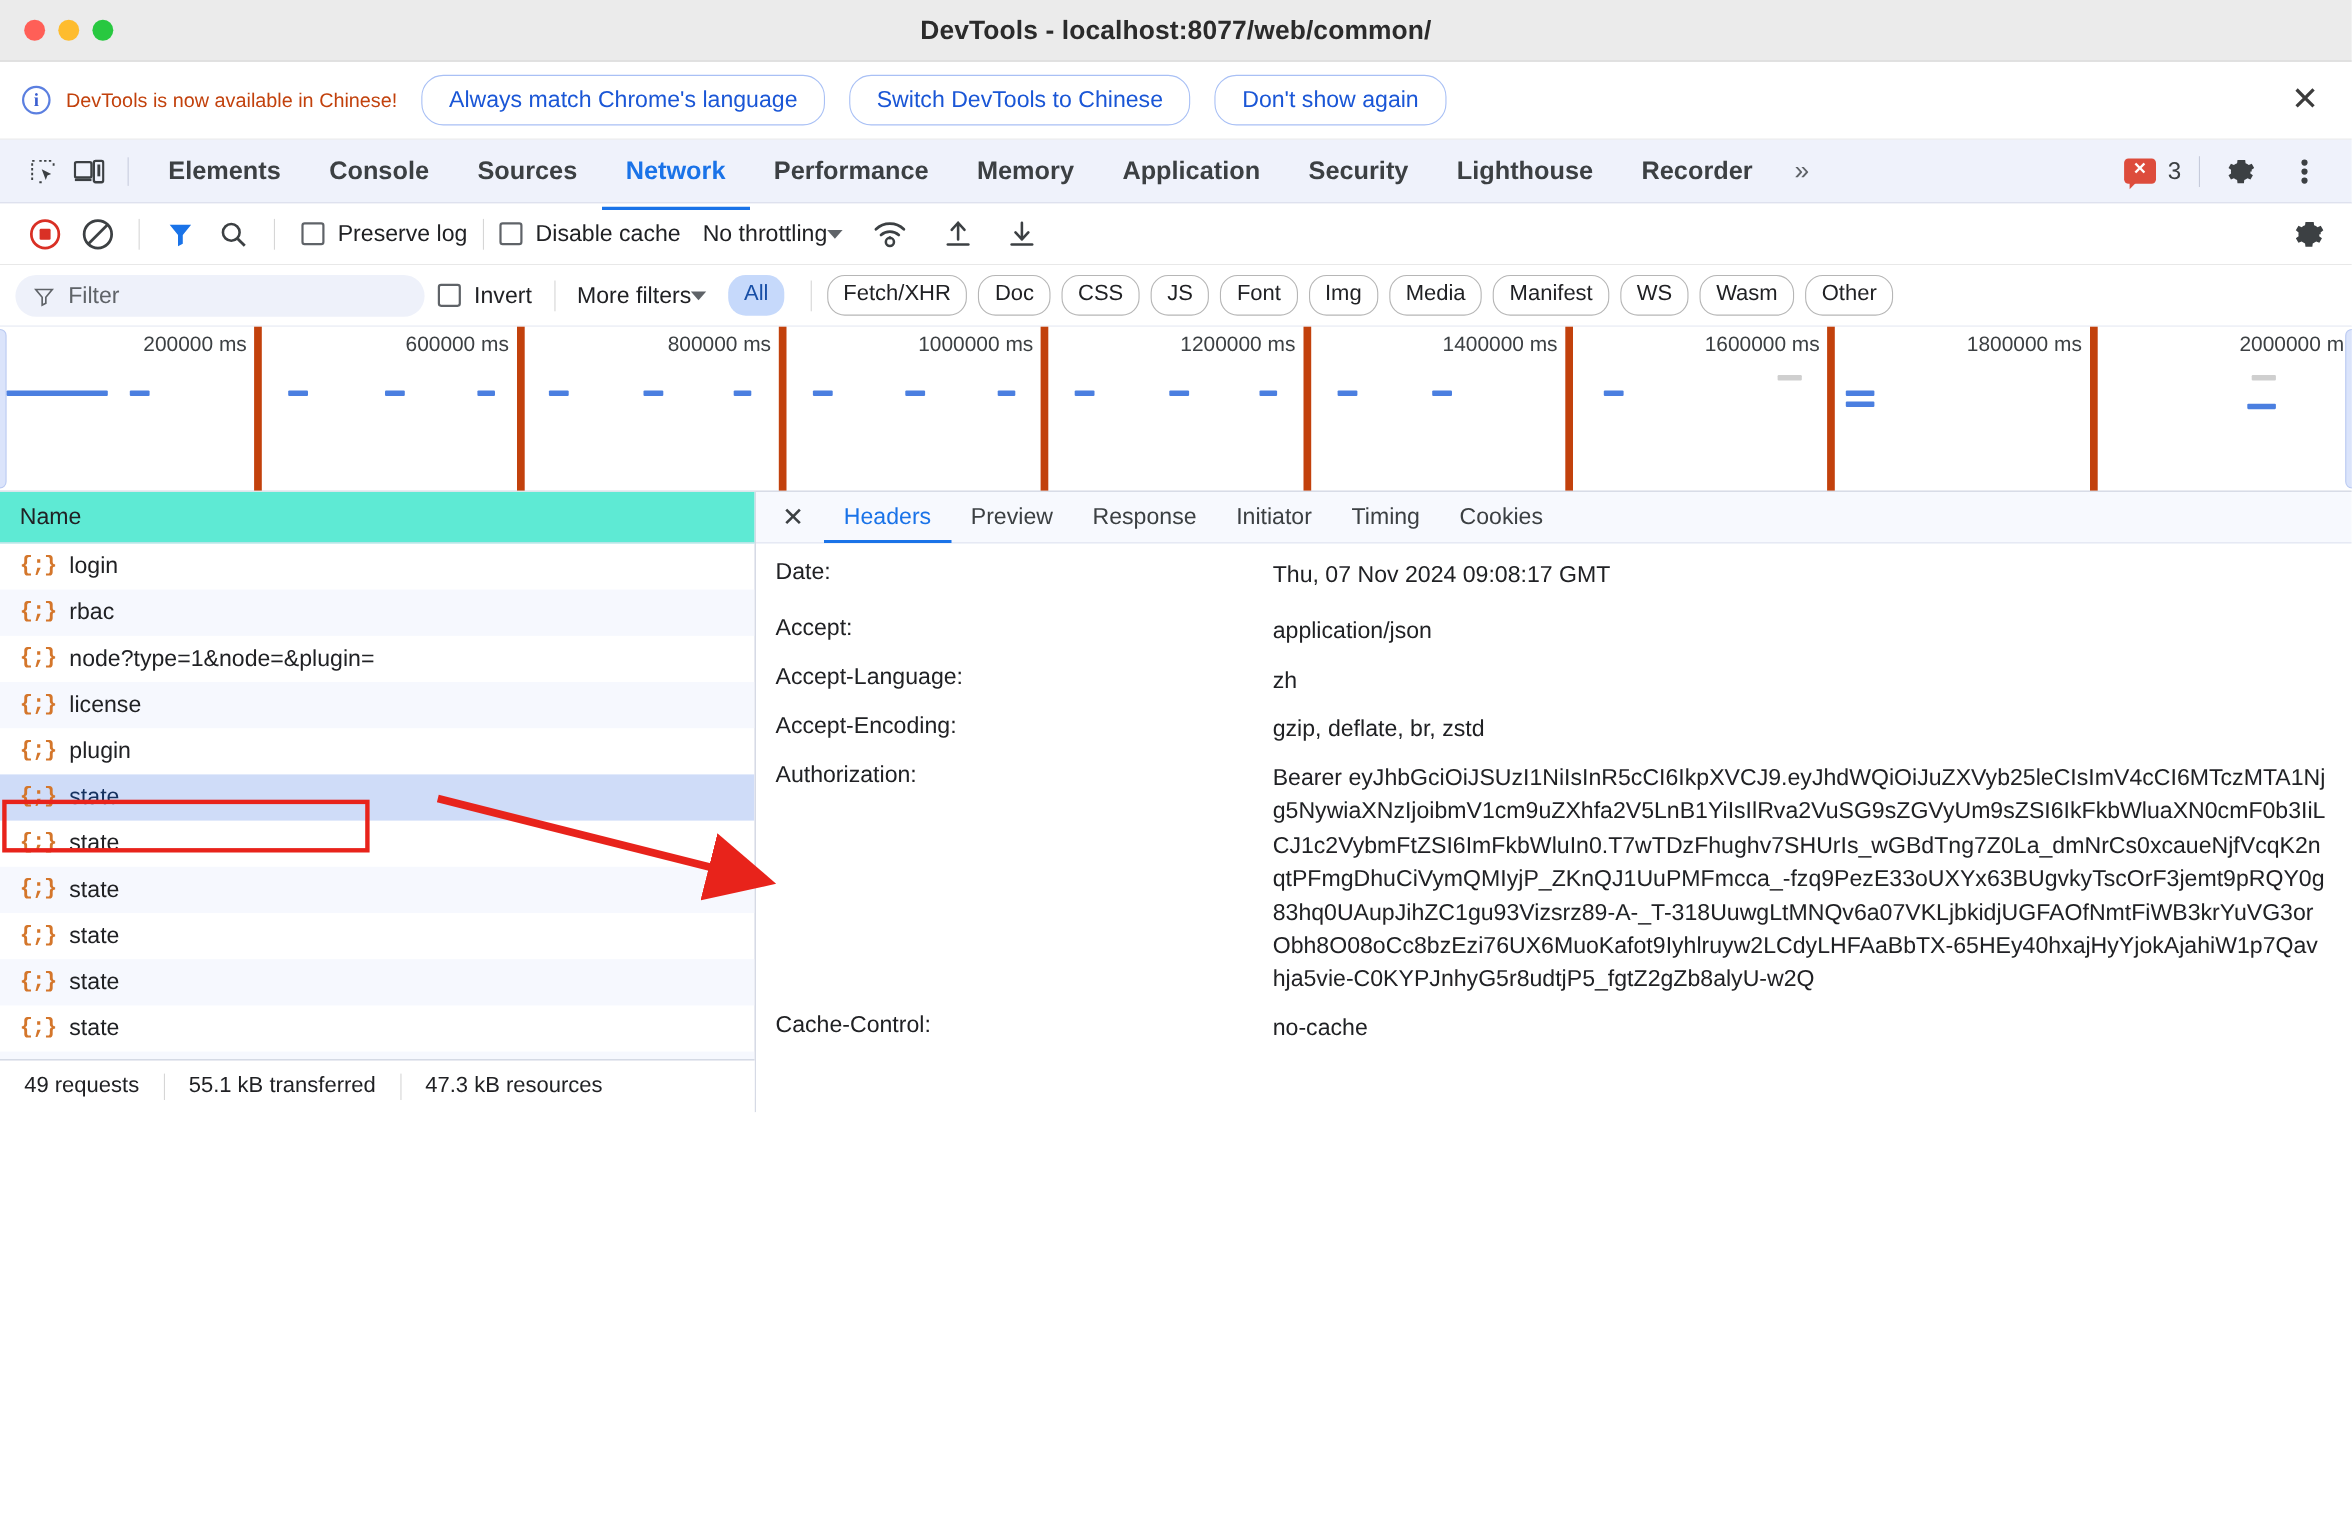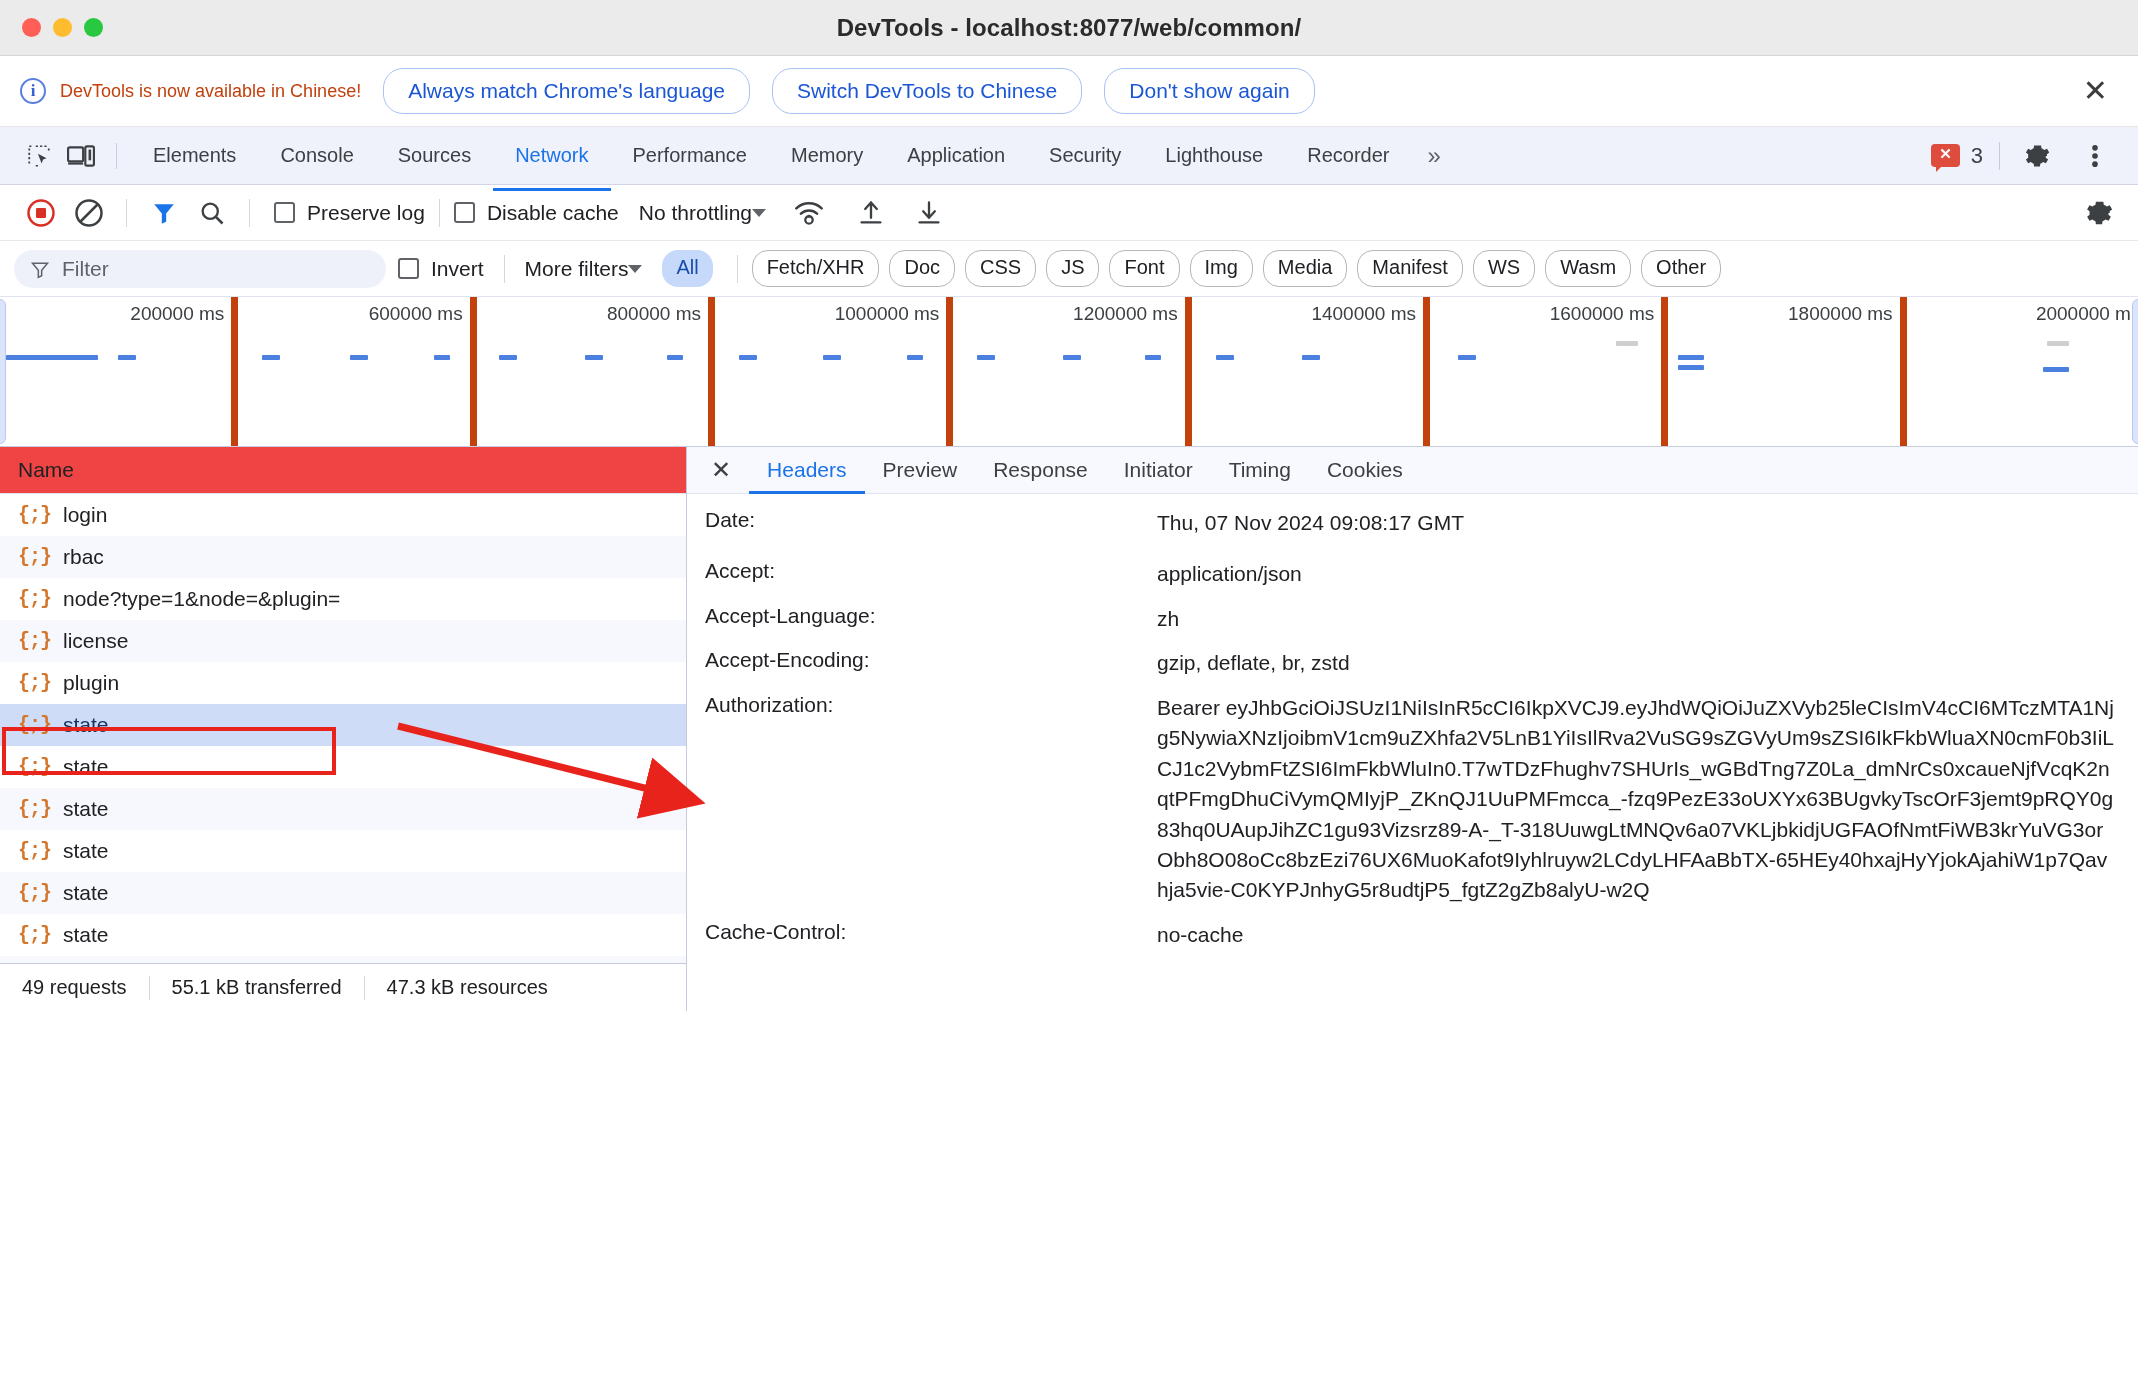--- a/index.html
+++ b/index.html
@@ -63,24 +63,25 @@
   
   .tabbar {
     height: 58px; background: #eff2fb;
     display: flex; align-items: center;
     border-bottom: 1px solid #d2d6e4;
     padding: 0 14px 0 18px;
   }
   .tb-icon { width: 42px; height: 42px; display: flex; align-items: center; justify-content: center; cursor: pointer; }
   .tb-sep { width: 1px; height: 26px; background: #c9cede; margin: 0 14px; }
   .tab {
-    font-size: 20px; color: #3c4043;
+    font-size: 23px; color: #3c4043;
     padding: 0 22px; height: 70px;
     display: flex; align-items: center; cursor: pointer;
     white-space: nowrap;
+    font-weight: bold;
   }
   .tab.active { color: #1a73e8; box-shadow: inset 0 -3px 0 #1a73e8; }
   .tabbar-right { margin-left: auto; display: flex; align-items: center; gap: 16px; padding-right: 8px; }
   .err-badge { display: flex; align-items: center; gap: 11px; }
   .err-chip {
     background: #dd4c3c; color: #fff; font-size: 15px; font-weight: bold;
     border-radius: 4px; padding: 2px 8px 5px; position: relative;
     line-height: 1.1;
   }
   .err-chip::after {
@@ -151,21 +152,21 @@
   
   .panes { display: flex; height: 564px; }
   .leftpane {
     width: 687px; border-right: 1px solid #c5cadb;
     display: flex; flex-direction: column; background: #fff;
     position: relative; overflow: hidden;
   }
   .col-head {
     height: 47px; display: flex; align-items: center; padding-left: 18px;
     font-size: 21px; color: #202124; border-bottom: 1px solid #dfe3ef;
-    background: #ef4444;
+    background: #5eead4;
   }
   .reqlist { flex: 1; overflow: hidden; }
   .req {
     height: 42px; display: flex; align-items: center; gap: 12px;
     padding-left: 18px; font-size: 21px; color: #202124; cursor: pointer;
     border-bottom: 1px solid transparent;
   }
   .req.odd { background: #f6f8fe; }
   .req.selected { background: #cfdcf8; color: #15325f; }
   .jsonicon { color: #d4762b; font-size: 20px; font-weight: bold; letter-spacing: -1px; flex: none; font-family: "Liberation Mono", monospace; }

